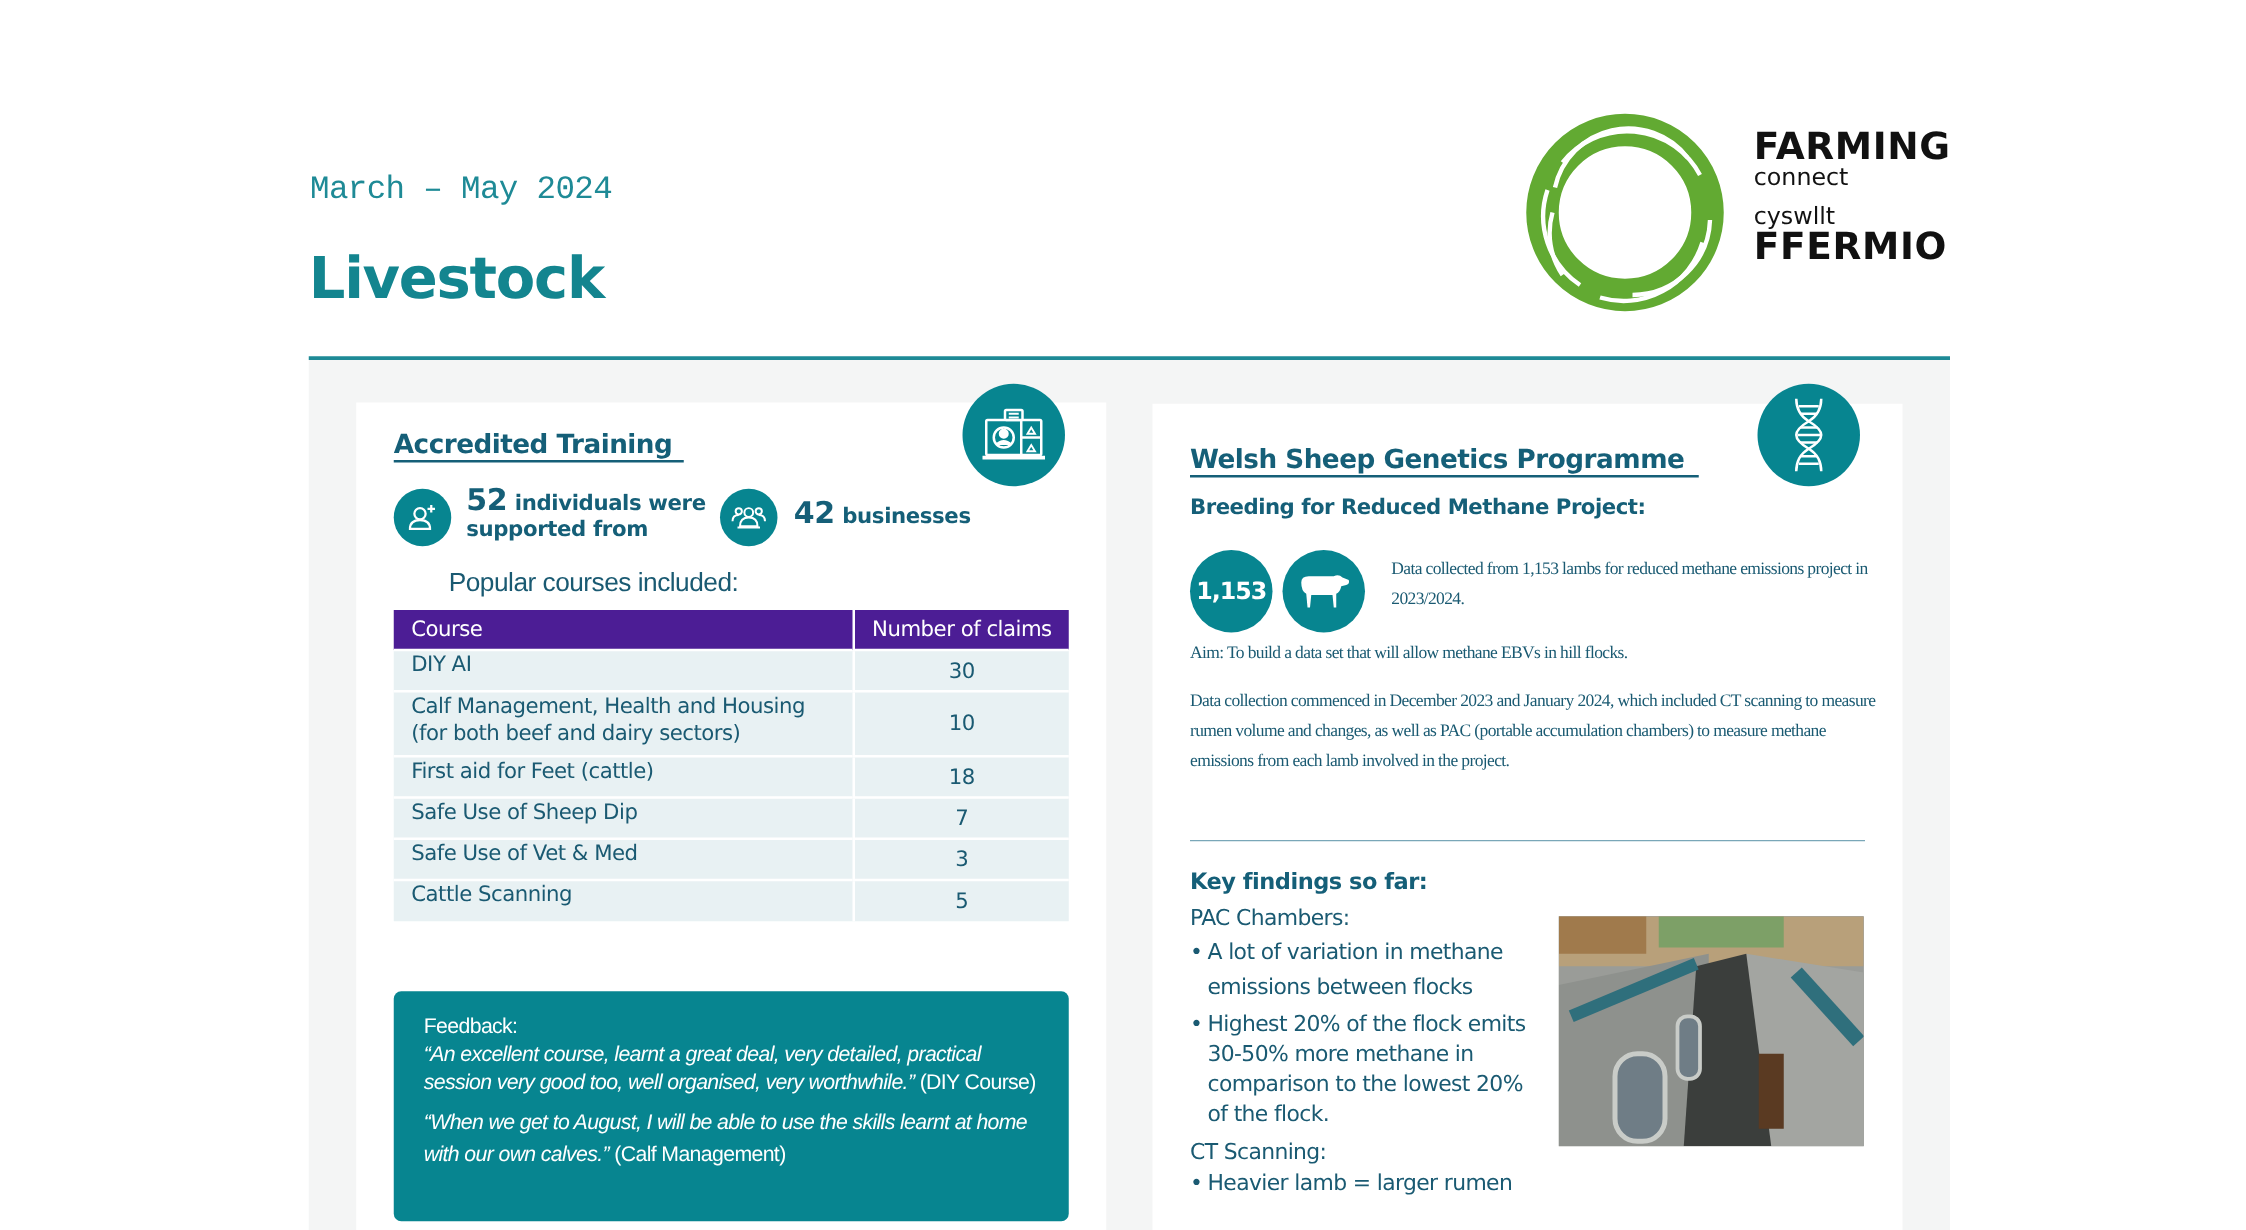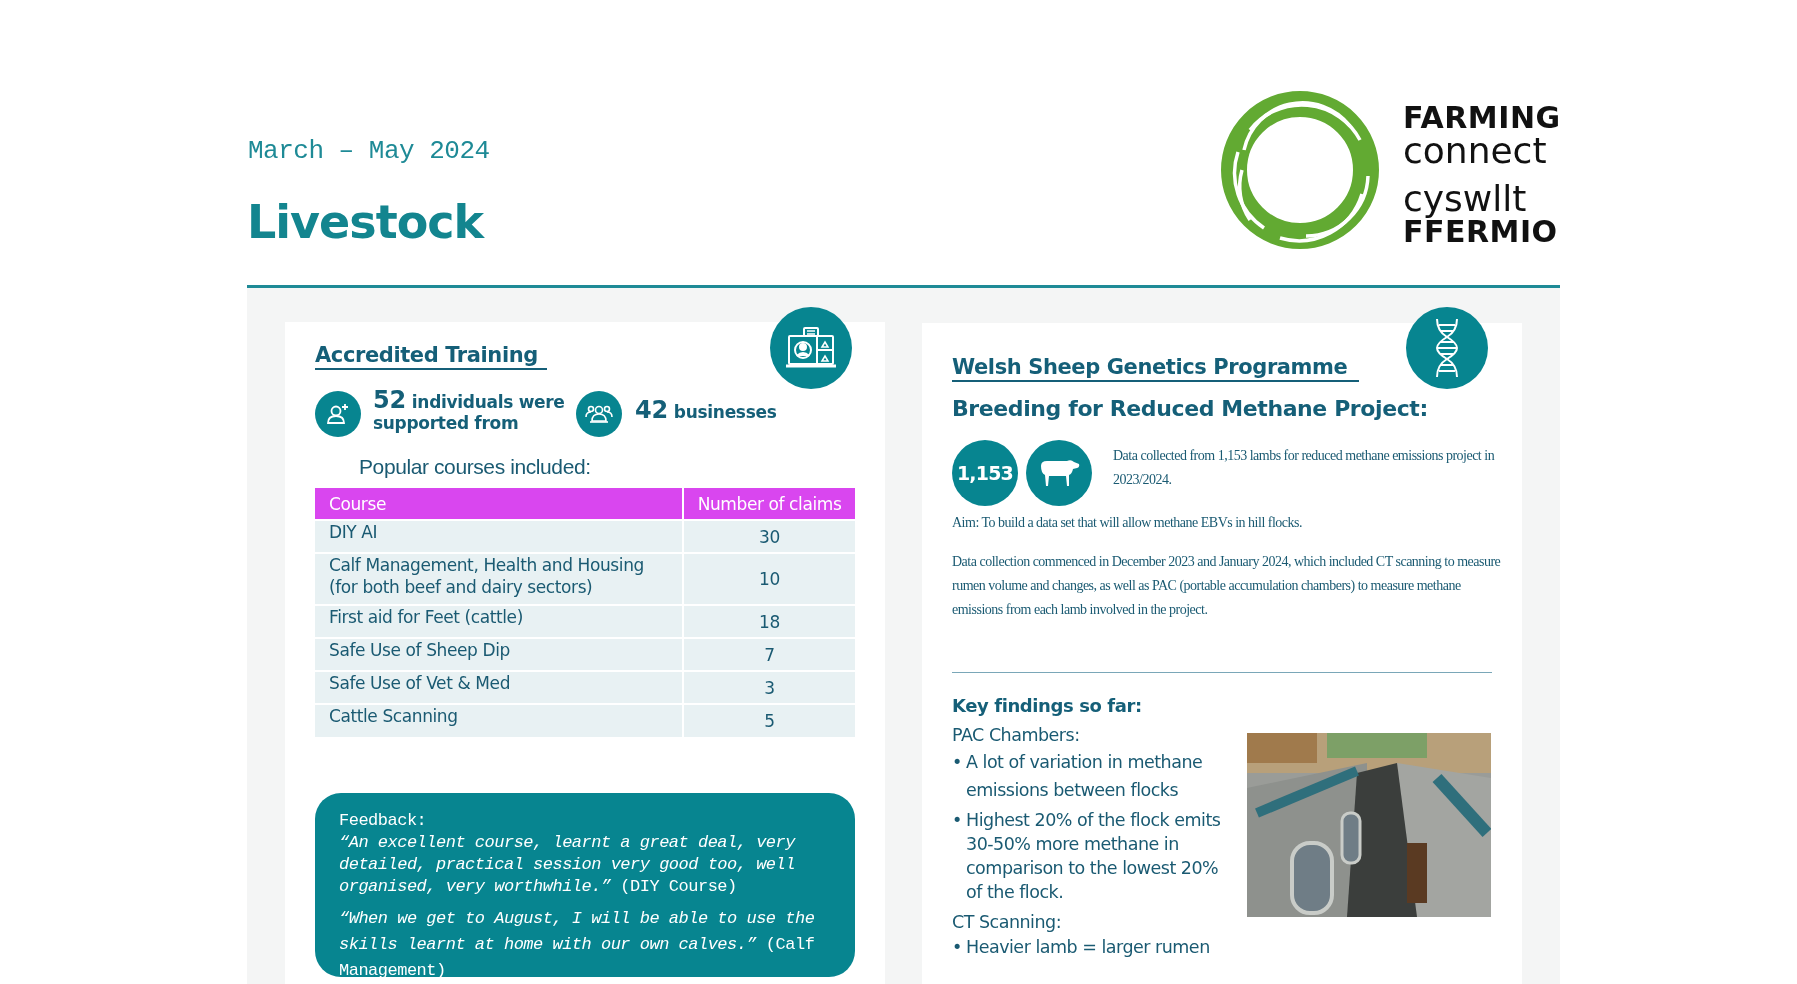--- a/index.html
+++ b/index.html
@@ -6,56 +6,56 @@
     html, body { width: 1797px; height: 984px; overflow: hidden; background: #ffffff; }
     body { font-family: "Liberation Sans", sans-serif; color: #1a5a72; position: relative; }
 
     .date-range { position: absolute; left: 248px; top: 136px; font-size: 26px; color: #1e8a96; font-family: Liberation Mono, monospace; font-weight: 300; letter-spacing: -0.5px; }
     .page-title { position: absolute; left: 247px; top: 195px; font-size: 46px; font-weight: 700; color: #13858f; font-family: "DejaVu Sans", sans-serif; letter-spacing: -1px; }
 
     .logo { position: absolute; left: 1220px; top: 90px; width: 340px; height: 160px; }
     .logo-ring { position: absolute; left: 0; top: 0; width: 160px; height: 160px; }
     .logo-text { position: absolute; left: 183px; top: 13px; color: #111; font-family: "DejaVu Sans", sans-serif; line-height: 1; }
     .logo-text .big { font-size: 30px; font-weight: 700; letter-spacing: 0.5px; }
-    .logo-text .small { font-size: 36px; font-weight: 400; margin-top: 0px; }
+    .logo-text .small { font-size: 19px; font-weight: 400; margin-top: 0px; }
     .logo-text .gap { height: 12px; }
 
     .divider-top { position: absolute; left: 247px; top: 285px; width: 1313px; height: 3px; background: #1e8a96; }
     .panel-bg { position: absolute; left: 247px; top: 288px; width: 1313px; height: 700px; background: #f4f5f5; }
 
     .card { position: absolute; background: #ffffff; }
     .card-left { left: 285px; top: 322px; width: 600px; height: 680px; }
     .card-right { left: 922px; top: 323px; width: 600px; height: 680px; }
 
     .badge-icon { position: absolute; width: 82px; height: 82px; border-radius: 50%; background: #078590; display: flex; align-items: center; justify-content: center; }
 
     .section-title { position: absolute; font-family: "DejaVu Sans", sans-serif; font-weight: 700; color: #155f78; font-size: 21px; letter-spacing: -0.4px; border-bottom: 2px solid #155f78; padding-bottom: 1px; }
 
     .stat-circle { position: absolute; width: 46px; height: 46px; border-radius: 50%; background: #078590; display: flex; align-items: center; justify-content: center; }
     .stat-text { position: absolute; font-family: "DejaVu Sans", sans-serif; font-weight: 700; color: #155f78; font-size: 17px; line-height: 21px; letter-spacing: -0.3px; }
     .stat-text .num { font-size: 24px; margin-right: 6px; }
 
     .intro-text { position: absolute; left: 315px; top: 455px; font-size: 21px; color: #1a5a72; font-family: Liberation Sans, sans-serif; font-weight: 300; letter-spacing: -0.4px; margin-left: 44px; }
 
     table.courses { position: absolute; left: 315px; top: 488px; width: 540px; border-collapse: collapse; font-family: "DejaVu Sans", sans-serif; font-size: 17px; letter-spacing: -0.4px; }
-    table.courses th { background: #d946ef; color: #ffffff; font-weight: 400; text-align: left; height: 32px; padding: 0 14px; border-right: 2px solid #ffffff; }
+    table.courses th { background: #4c1d95; color: #ffffff; font-weight: 400; text-align: left; height: 32px; padding: 0 14px; border-right: 2px solid #ffffff; }
     table.courses th:last-child { text-align: center; border-right: none; padding: 0 6px; }
     table.courses td { background: #e8f1f3; color: #1a5a72; border-top: 2px solid #ffffff; border-right: 2px solid #ffffff; padding: 0 14px; vertical-align: top; line-height: 22px; }
     table.courses td:last-child { text-align: center; border-right: none; vertical-align: middle; }
     table.courses tr.r1 td { height: 33px; }
     table.courses tr.r2 td { height: 52px; }
     table.courses tr.rn td { height: 33px; }
 
-    .feedback { position: absolute; left: 315px; top: 793px; width: 540px; height: 184px; background: #078590; border-radius: 26px; color: #ffffff; padding: 18px 24px; font-family: Liberation Mono, monospace; font-size: 17px; letter-spacing: -0.5px; }
+    .feedback { position: absolute; left: 315px; top: 793px; width: 540px; height: 184px; background: #078590; border-radius: 6px; color: #ffffff; padding: 18px 24px; font-family: Liberation Sans, sans-serif; font-size: 17px; letter-spacing: -0.5px; }
     .feedback .label { font-weight: 300; margin-bottom: 2px; }
     .feedback p { line-height: 22px; }
     .feedback p + p { margin-top: 8px; line-height: 26px; }
     .feedback i { font-style: italic; }
 
-    .right-sub { position: absolute; left: 952px; top: 396px; font-family: "DejaVu Sans", sans-serif; font-weight: 700; font-size: 22px; color: #155f78; letter-spacing: -0.4px; }
+    .right-sub { position: absolute; left: 952px; top: 396px; font-family: "DejaVu Sans", sans-serif; font-weight: 700; font-size: 17px; color: #155f78; letter-spacing: -0.4px; }
     .big-circle { position: absolute; width: 66px; height: 66px; border-radius: 50%; background: #078590; display: flex; align-items: center; justify-content: center; color: #fff; font-weight: 700; font-family: "DejaVu Sans", sans-serif; font-size: 19px; letter-spacing: -0.8px; }
     .body-text { position: absolute; font-family: Liberation Serif, serif; font-size: 14px; color: #1a5a72; letter-spacing: -0.5px; line-height: 24px; }
     .hr-light { position: absolute; left: 952px; top: 672px; width: 540px; height: 1px; background: #7aa7b8; }
     .kf-title { position: absolute; left: 952px; top: 695px; font-family: "DejaVu Sans", sans-serif; font-weight: 700; font-size: 18px; color: #155f78; letter-spacing: -0.4px; text-align: center; }
     .kf-list { position: absolute; left: 952px; font-family: "DejaVu Sans", sans-serif; font-size: 17.5px; color: #1a5a72; letter-spacing: -0.5px; }
     .kf-list .heading { line-height: 26px; }
     .kf-list ul { list-style: none; }
     .kf-list li { position: relative; padding-left: 14px; line-height: 24px; }
     .kf-list li::before { content: "•"; position: absolute; left: 0; top: 0; }
     .kf-list li + li { margin-top: 4px; }

